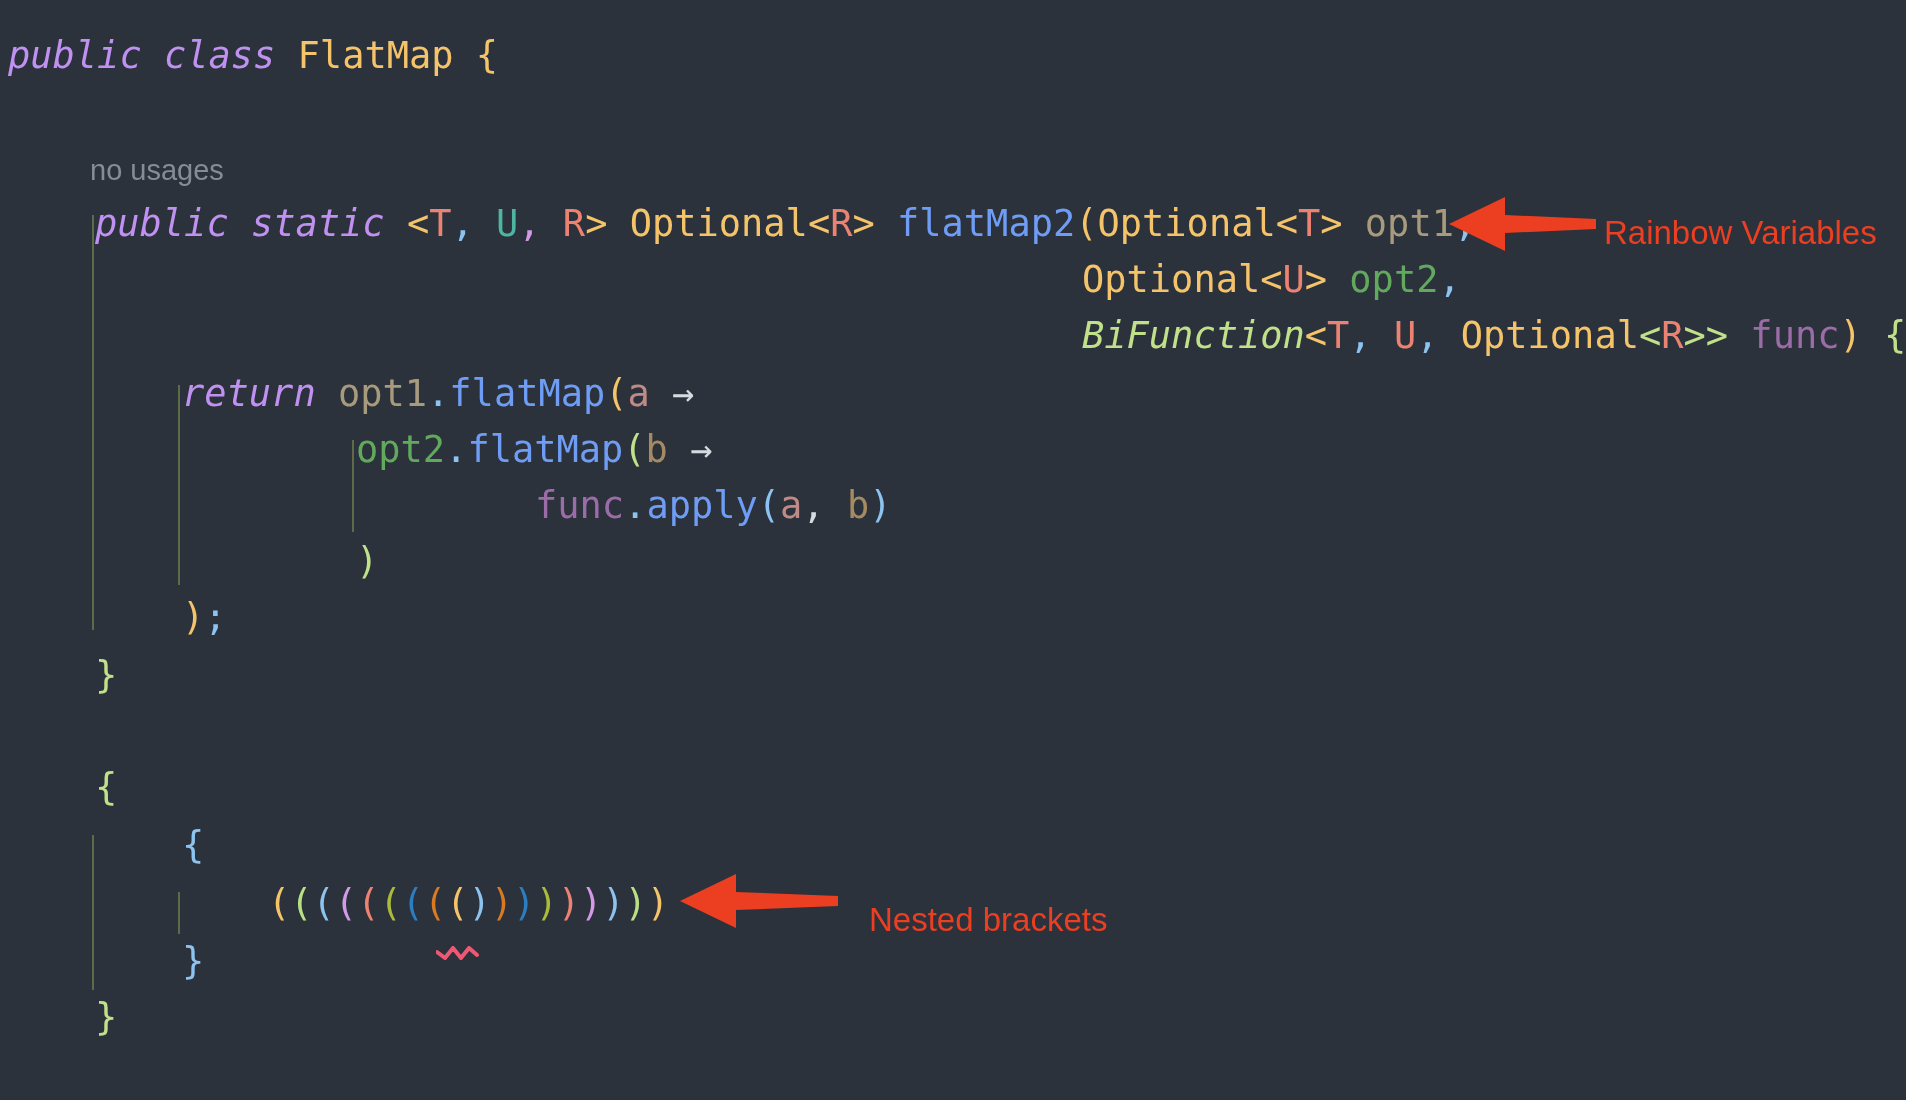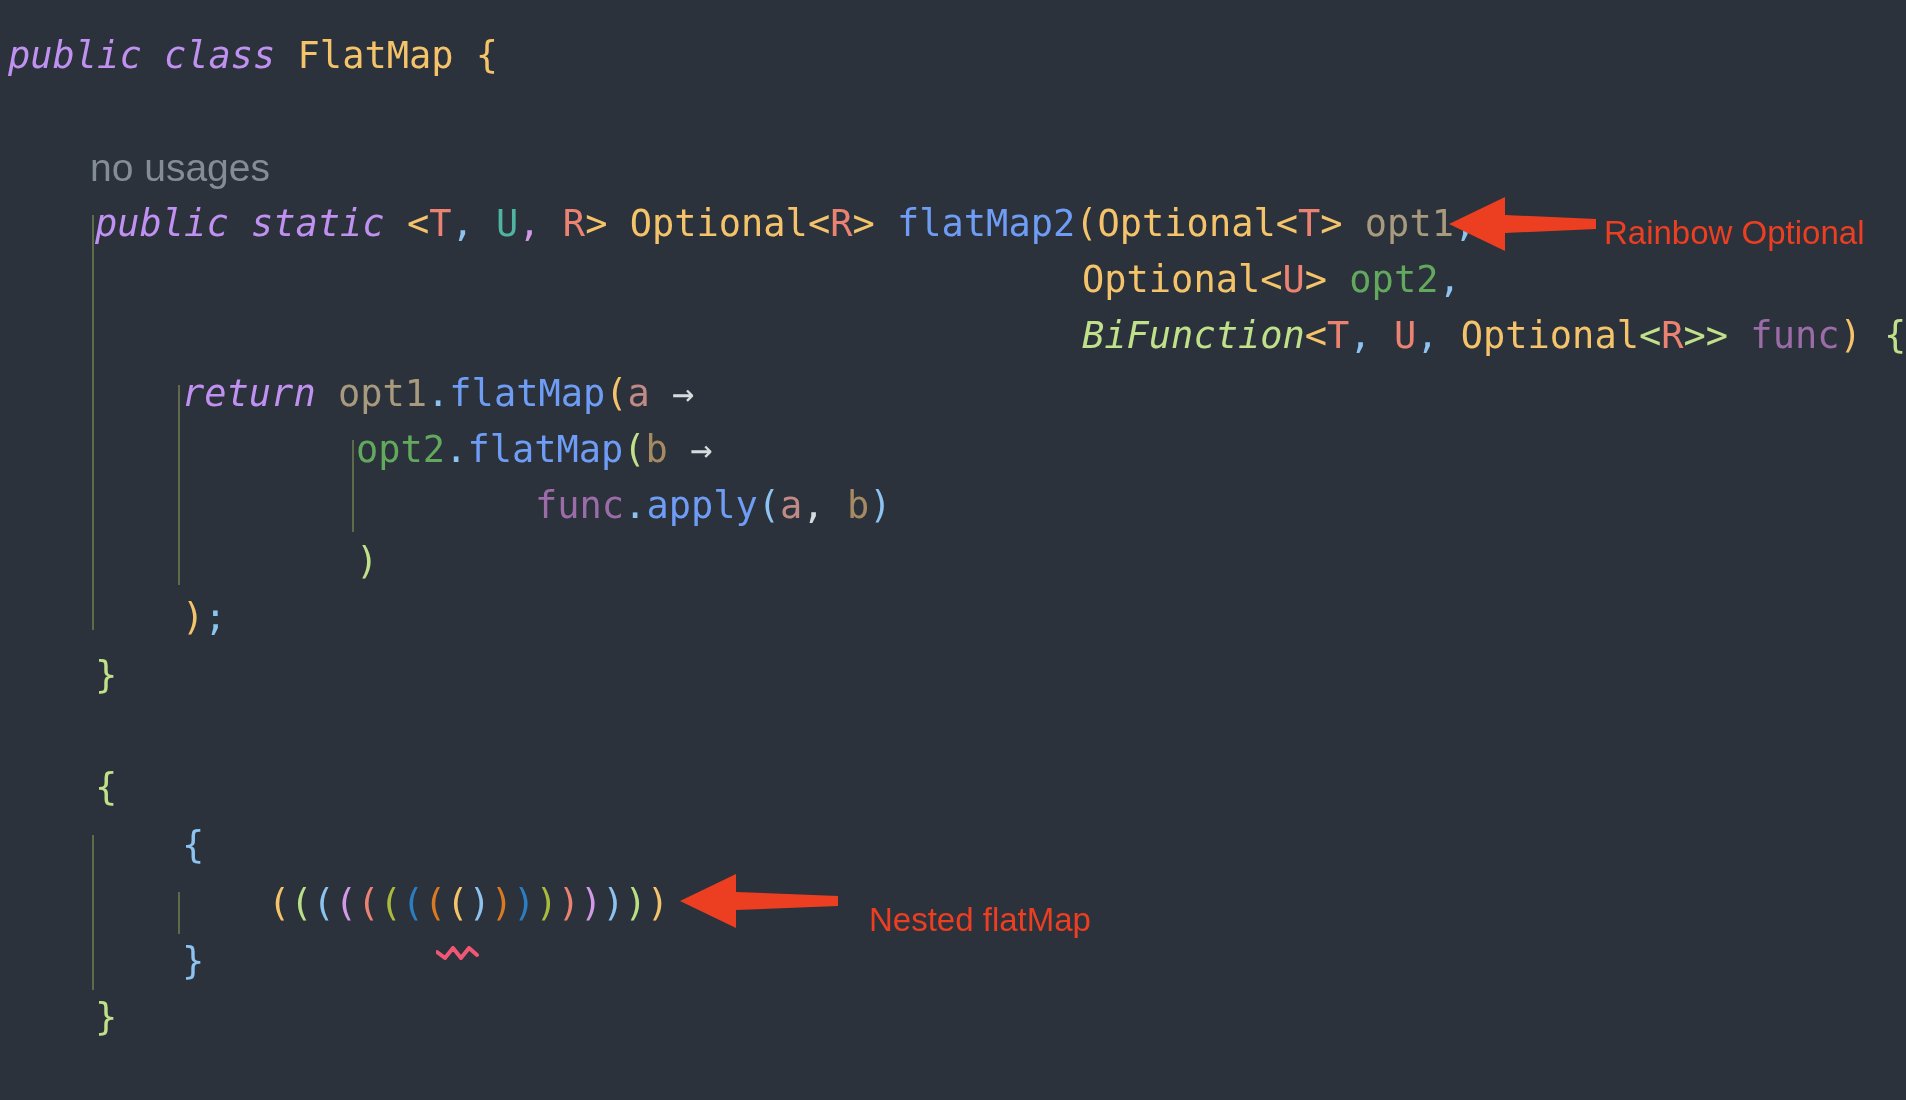--- a/index.html
+++ b/index.html
@@ -24,21 +24,21 @@
   .code-line {
     position: absolute;
     left: 0;
     height: 56px;
     white-space: pre;
   }
   .tok { white-space: pre; }
   .ital { font-style: italic; margin-top: 20px; }
   .inlay {
     font-family: "Liberation Sans", "DejaVu Sans", sans-serif;
-    font-size: 39px;
+    font-size: 29px;
     font-style: normal;
     color: #848d96;
     text-align: center;
   }
   
   .guide {
     position: absolute;
     width: 2px;
     background: #4d5560;
   }
@@ -57,16 +57,16 @@
 </head>
 <body>
 
 <div id="editor">
   <div id="guides-layer"><div class="guide olive" style="left: 92px; top: 215px; height: 415px;"></div><div class="guide olive" style="left: 178px; top: 385px; height: 200px;"></div><div class="guide olive" style="left: 352px; top: 440px; height: 92px;"></div><div class="guide olive" style="left: 92px; top: 835px; height: 155px;"></div><div class="guide olive" style="left: 178px; top: 892px; height: 42px;"></div></div>
   <div id="lines-layer"><div class="code-line" style="top: 28px; left: 8px;"><span class="tok ital" style="color: rgb(193, 145, 242);">public </span><span class="tok ital" style="color: rgb(193, 145, 242);">class </span><span class="tok" style="color: rgb(245, 196, 106);">FlatMap </span><span class="tok" style="color: rgb(245, 196, 106);">{</span></div><div class="code-line" style="top: 140px; left: 90px;"><span class="tok inlay">no usages</span></div><div class="code-line" style="top: 196px; left: 95px;"><span class="tok ital" style="color: rgb(193, 145, 242);">public </span><span class="tok ital" style="color: rgb(193, 145, 242);">static </span><span class="tok" style="color: rgb(245, 196, 106);">&lt;</span><span class="tok" style="color: rgb(236, 131, 114);">T</span><span class="tok" style="color: rgb(141, 195, 240);">,</span><span class="tok" style="color: rgb(245, 196, 106);"> </span><span class="tok" style="color: rgb(79, 181, 163);">U</span><span class="tok" style="color: rgb(212, 154, 232);">,</span><span class="tok" style="color: rgb(245, 196, 106);"> </span><span class="tok" style="color: rgb(236, 131, 114);">R</span><span class="tok" style="color: rgb(245, 196, 106);">&gt; </span><span class="tok" style="color: rgb(245, 196, 106);">Optional&lt;</span><span class="tok" style="color: rgb(236, 131, 114);">R</span><span class="tok" style="color: rgb(245, 196, 106);">&gt; </span><span class="tok" style="color: rgb(111, 157, 245);">flatMap2</span><span class="tok" style="color: rgb(245, 196, 106);">(</span><span class="tok" style="color: rgb(245, 196, 106);">Optional&lt;</span><span class="tok" style="color: rgb(236, 131, 114);">T</span><span class="tok" style="color: rgb(245, 196, 106);">&gt; </span><span class="tok" style="color: rgb(167, 154, 125);">opt1</span><span class="tok" style="color: rgb(141, 195, 240);">,</span></div><div class="code-line" style="top: 252px; left: 1082px;"><span class="tok" style="color: rgb(245, 196, 106);">Optional&lt;</span><span class="tok" style="color: rgb(236, 131, 114);">U</span><span class="tok" style="color: rgb(245, 196, 106);">&gt; </span><span class="tok" style="color: rgb(98, 169, 94);">opt2</span><span class="tok" style="color: rgb(141, 195, 240);">,</span></div><div class="code-line" style="top: 308px; left: 1082px;"><span class="tok ital" style="color: rgb(192, 225, 138);">BiFunction</span><span class="tok" style="color: rgb(245, 196, 106);">&lt;</span><span class="tok" style="color: rgb(236, 131, 114);">T</span><span class="tok" style="color: rgb(141, 195, 240);">,</span><span class="tok" style="color: rgb(245, 196, 106);"> </span><span class="tok" style="color: rgb(236, 131, 114);">U</span><span class="tok" style="color: rgb(141, 195, 240);">,</span><span class="tok" style="color: rgb(245, 196, 106);"> </span><span class="tok" style="color: rgb(245, 196, 106);">Optional</span><span class="tok" style="color: rgb(192, 225, 138);">&lt;</span><span class="tok" style="color: rgb(236, 131, 114);">R</span><span class="tok" style="color: rgb(192, 225, 138);">&gt;&gt;</span><span class="tok" style="color: rgb(245, 196, 106);"> </span><span class="tok" style="color: rgb(155, 108, 168);">func</span><span class="tok" style="color: rgb(245, 196, 106);">)</span><span class="tok" style="color: rgb(245, 196, 106);"> </span><span class="tok" style="color: rgb(192, 225, 138);">{</span></div><div class="code-line" style="top: 366px; left: 182px;"><span class="tok ital" style="color: rgb(193, 145, 242);">return </span><span class="tok" style="color: rgb(167, 154, 125);">opt1</span><span class="tok" style="color: rgb(141, 195, 240);">.</span><span class="tok" style="color: rgb(111, 157, 245);">flatMap</span><span class="tok" style="color: rgb(245, 196, 106);">(</span><span class="tok" style="color: rgb(192, 138, 134);">a</span><span class="tok" style="color: rgb(245, 196, 106);"> </span><span class="tok" style="color: rgb(214, 219, 224);">→</span></div><div class="code-line" style="top: 422px; left: 356px;"><span class="tok" style="color: rgb(98, 169, 94);">opt2</span><span class="tok" style="color: rgb(141, 195, 240);">.</span><span class="tok" style="color: rgb(111, 157, 245);">flatMap</span><span class="tok" style="color: rgb(192, 225, 138);">(</span><span class="tok" style="color: rgb(166, 138, 98);">b</span><span class="tok" style="color: rgb(245, 196, 106);"> </span><span class="tok" style="color: rgb(214, 219, 224);">→</span></div><div class="code-line" style="top: 478px; left: 535px;"><span class="tok" style="color: rgb(155, 108, 168);">func</span><span class="tok" style="color: rgb(141, 195, 240);">.</span><span class="tok" style="color: rgb(111, 157, 245);">apply</span><span class="tok" style="color: rgb(141, 195, 240);">(</span><span class="tok" style="color: rgb(192, 138, 134);">a</span><span class="tok" style="color: rgb(214, 219, 224);">,</span><span class="tok" style="color: rgb(245, 196, 106);"> </span><span class="tok" style="color: rgb(166, 138, 98);">b</span><span class="tok" style="color: rgb(141, 195, 240);">)</span></div><div class="code-line" style="top: 534px; left: 356px;"><span class="tok" style="color: rgb(192, 225, 138);">)</span></div><div class="code-line" style="top: 590px; left: 182px;"><span class="tok" style="color: rgb(245, 196, 106);">)</span><span class="tok" style="color: rgb(141, 195, 240);">;</span></div><div class="code-line" style="top: 648px; left: 95px;"><span class="tok" style="color: rgb(192, 225, 138);">}</span></div><div class="code-line" style="top: 760px; left: 95px;"><span class="tok" style="color: rgb(192, 225, 138);">{</span></div><div class="code-line" style="top: 818px; left: 182px;"><span class="tok" style="color: rgb(141, 195, 240);">{</span></div><div class="code-line" style="top: 876px; left: 268px;"><span style="position: relative;"><span class="tok" style="color: rgb(245, 196, 106);">(</span><span class="tok" style="color: rgb(185, 224, 133);">(</span><span class="tok" style="color: rgb(141, 195, 240);">(</span><span class="tok" style="color: rgb(212, 154, 232);">(</span><span class="tok" style="color: rgb(236, 131, 114);">(</span><span class="tok" style="color: rgb(169, 187, 60);">(</span><span class="tok" style="color: rgb(43, 126, 194);">(</span><span class="tok" style="color: rgb(217, 122, 34);">(</span><span class="tok" style="color: rgb(245, 196, 106);">(</span><span class="tok" style="color: rgb(141, 195, 240);">)</span><span class="tok" style="color: rgb(217, 122, 34);">)</span><span class="tok" style="color: rgb(43, 126, 194);">)</span><span class="tok" style="color: rgb(169, 187, 60);">)</span><span class="tok" style="color: rgb(236, 131, 114);">)</span><span class="tok" style="color: rgb(212, 154, 232);">)</span><span class="tok" style="color: rgb(141, 195, 240);">)</span><span class="tok" style="color: rgb(185, 224, 133);">)</span><span class="tok" style="color: rgb(245, 196, 106);">)</span></span><div class="squiggle" style="left: 168px; top: 44px;"><svg width="46" height="14" viewBox="0 0 46 14">
             <path d="M1 6 L9 12 L17 2 L25 12 L33 2 L41 9" fill="none" stroke="#f05774" stroke-width="4" stroke-linecap="round" stroke-linejoin="round"></path>
           </svg></div></div><div class="code-line" style="top: 934px; left: 182px;"><span class="tok" style="color: rgb(141, 195, 240);">}</span></div><div class="code-line" style="top: 990px; left: 95px;"><span class="tok" style="color: rgb(192, 225, 138);">}</span></div></div>
   <div id="annot-layer"><svg class="arrow" width="159" height="68" viewBox="0 0 159 68" style="left: 1443px; top: 190px;">
         <path d="M 6 34 L 62 7 L 62 25 L 153 29 L 153 39 L 62 43 L 62 61 Z" fill="#ec3f22"></path>
-      </svg><div class="annot" style="left: 1604px; top: 205px; color: rgb(236, 63, 34);">Rainbow Optional</div><svg class="arrow" width="170" height="68" viewBox="0 0 170 68" style="left: 674px; top: 867px;">
+      </svg><div class="annot" style="left: 1604px; top: 205px; color: rgb(236, 63, 34);">Rainbow Variables</div><svg class="arrow" width="170" height="68" viewBox="0 0 170 68" style="left: 674px; top: 867px;">
         <path d="M 6 34 L 62 7 L 62 25 L 164 29 L 164 39 L 62 43 L 62 61 Z" fill="#ec3f22"></path>
-      </svg><div class="annot" style="left: 869px; top: 892px; color: rgb(236, 63, 34);">Nested flatMap</div></div>
+      </svg><div class="annot" style="left: 869px; top: 892px; color: rgb(236, 63, 34);">Nested brackets</div></div>
 </div>
 
 </body></html>

